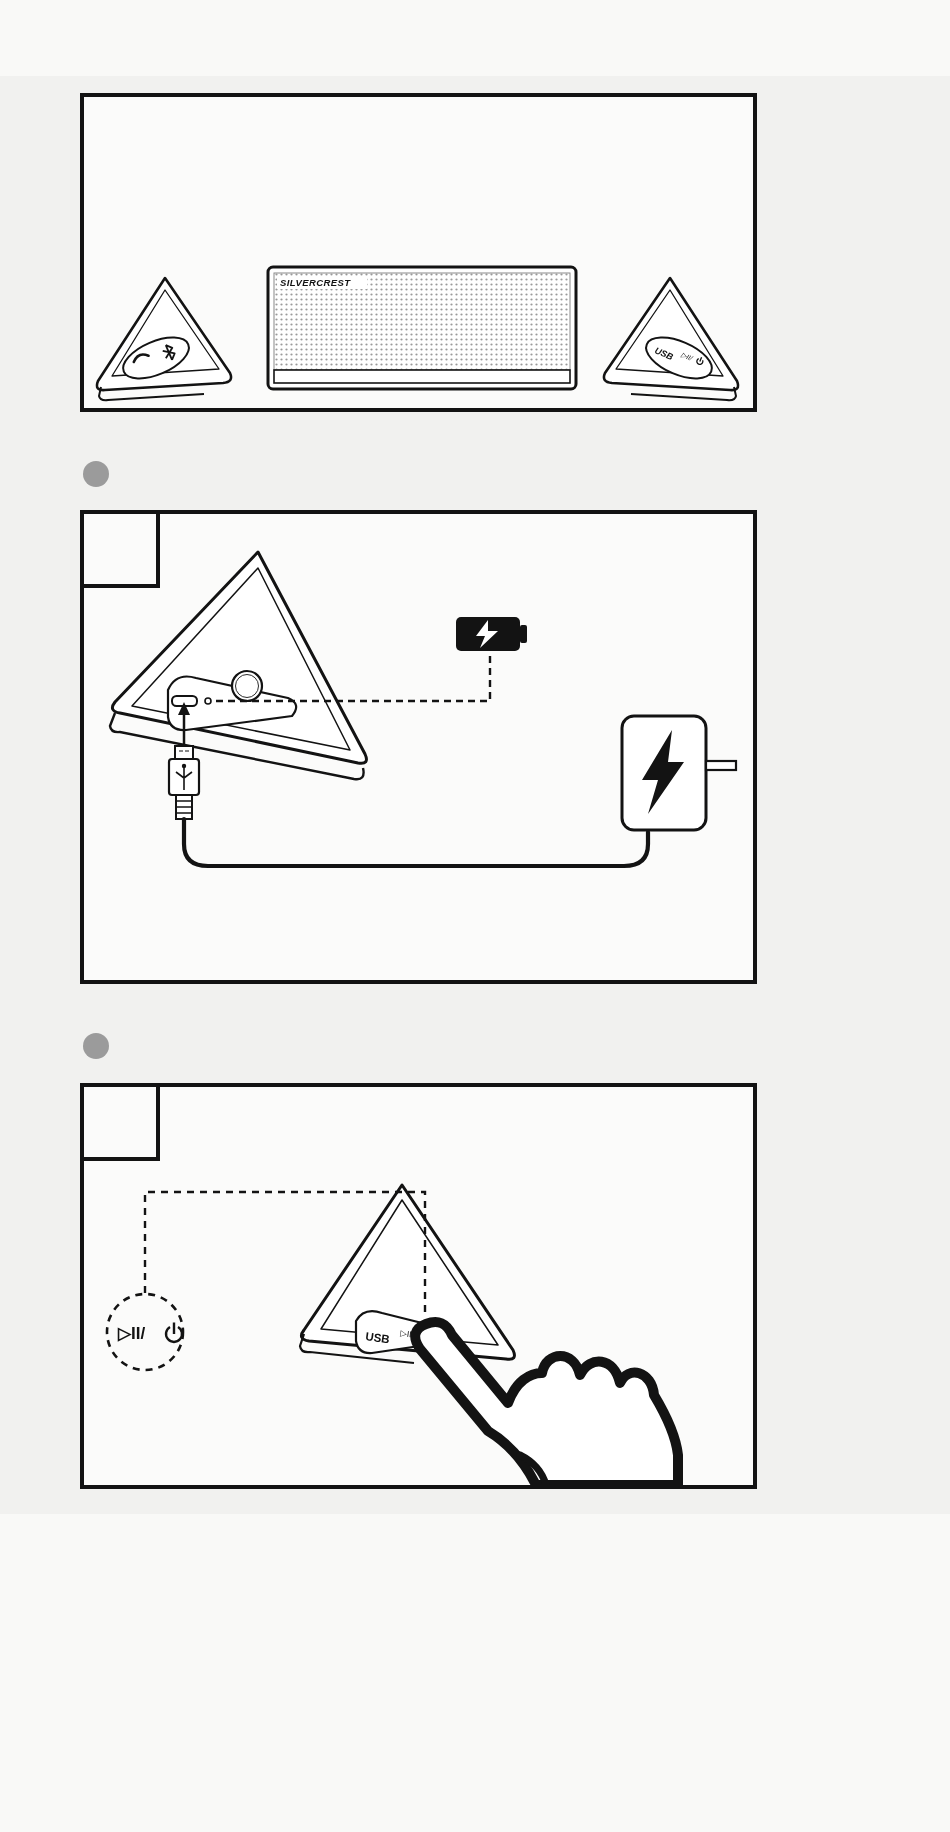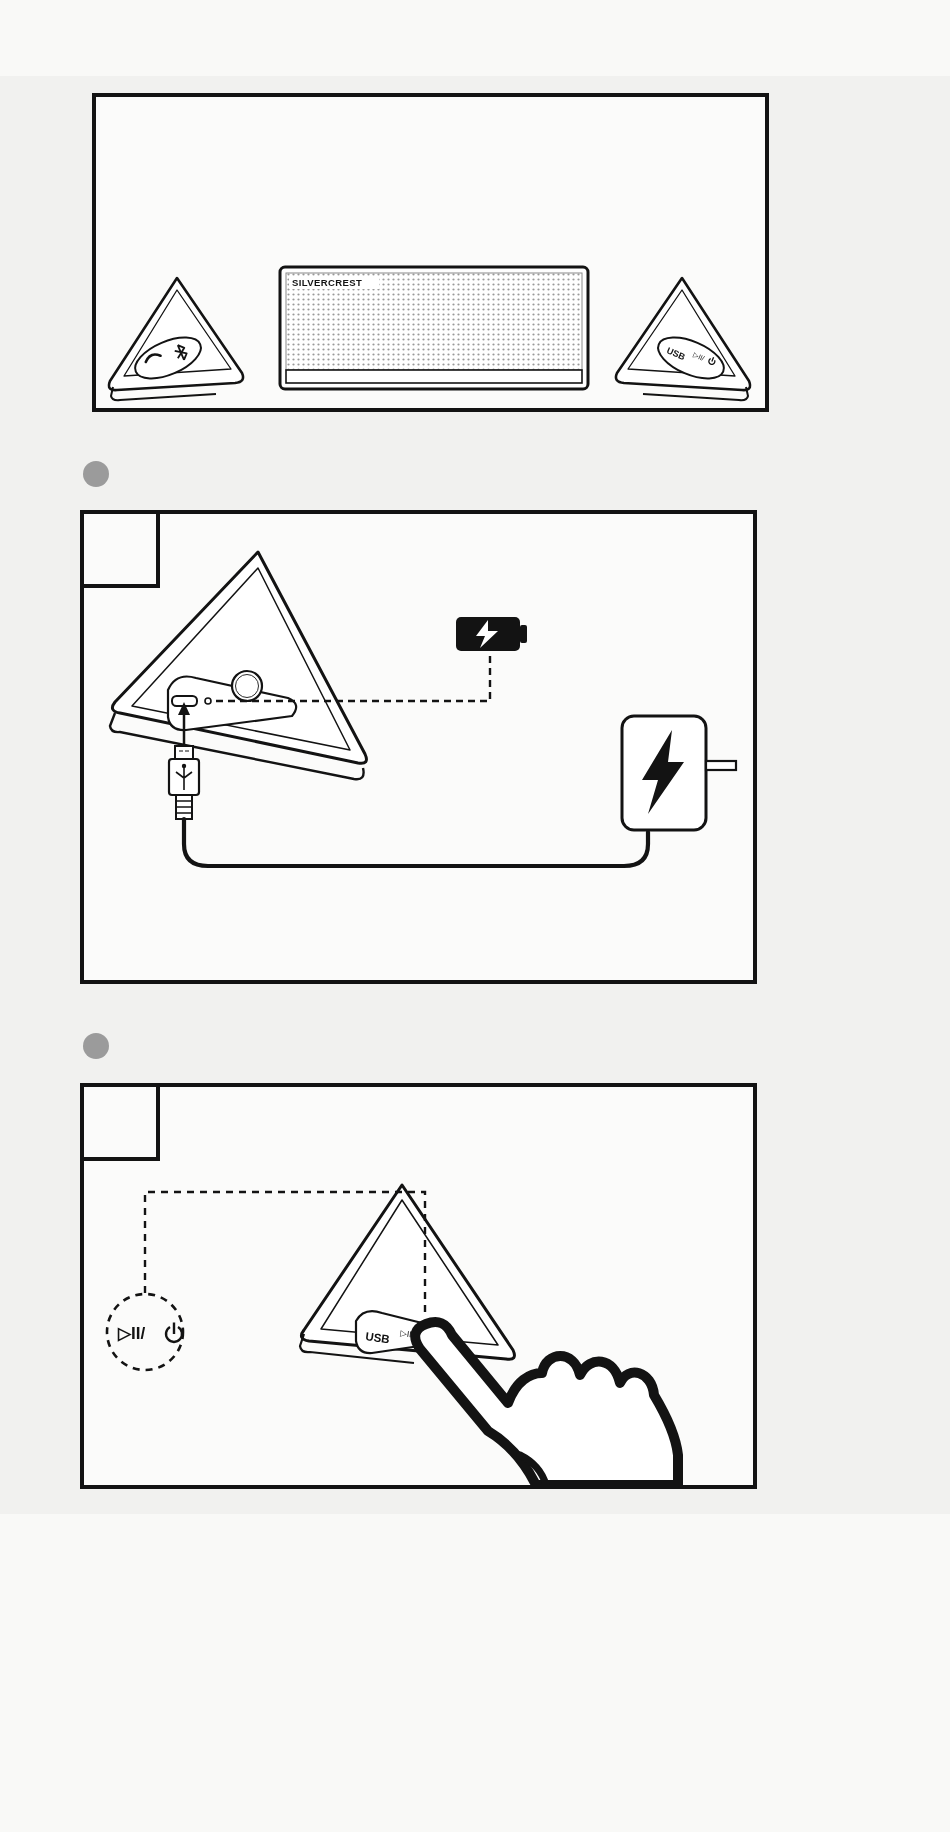--- a/index.html
+++ b/index.html
@@ -26,21 +26,21 @@
     background:#9b9b9b;
   }
   svg text{font-family:"Liberation Sans",sans-serif;fill:#131313;}
 </style>
 </head>
 <body>
 
 <div class="band band-top"></div>
 <div class="band band-bottom"></div>
 
-<div class="panel" style="left:92px;top:93px;width:669px;height:311px;">
+<div class="panel" style="left:80px;top:93px;width:669px;height:311px;font-style:italic;">
   <svg width="669" height="311" viewBox="0 0 669 311">
     <defs>
       <pattern id="grille" width="5" height="5" patternUnits="userSpaceOnUse">
         <circle cx="2.5" cy="2.5" r="1.1" fill="#9a9a9a"></circle>
       </pattern>
     </defs>
 
     <g>
       <rect x="184" y="170" width="308" height="122" rx="5" fill="#ffffff" stroke="#131313" stroke-width="3"></rect>
       <rect x="190" y="176" width="296" height="97" fill="url(#grille)" stroke="#8a8a8a" stroke-width="1"></rect>

